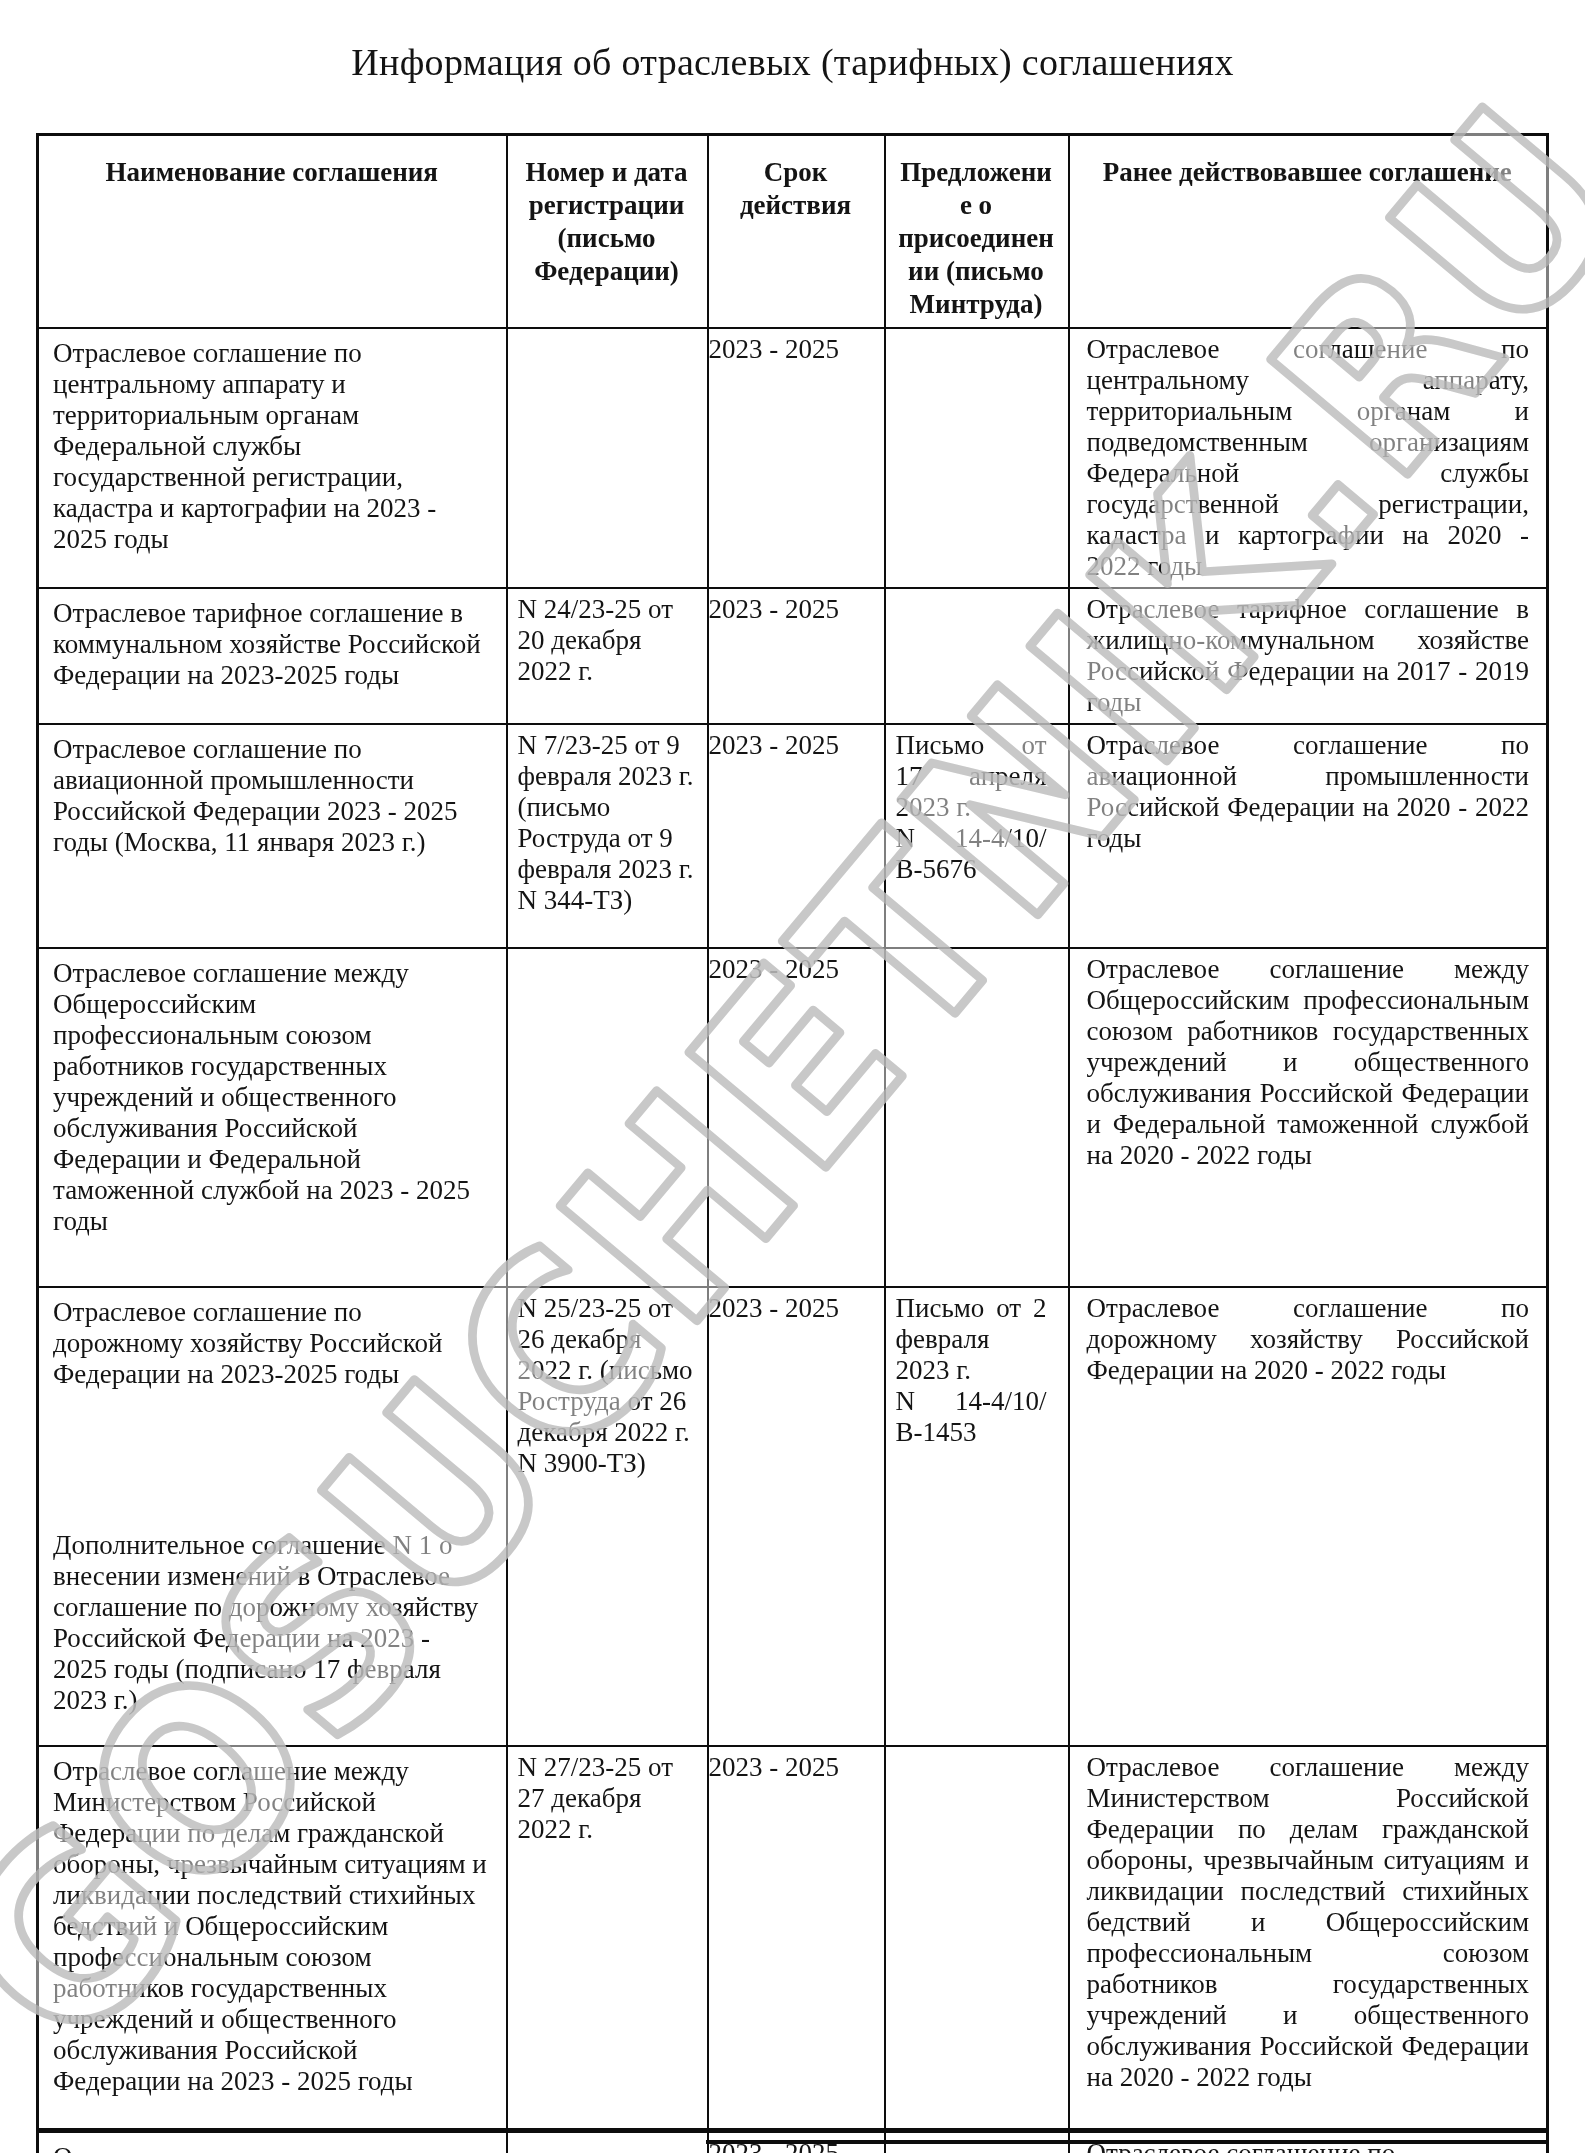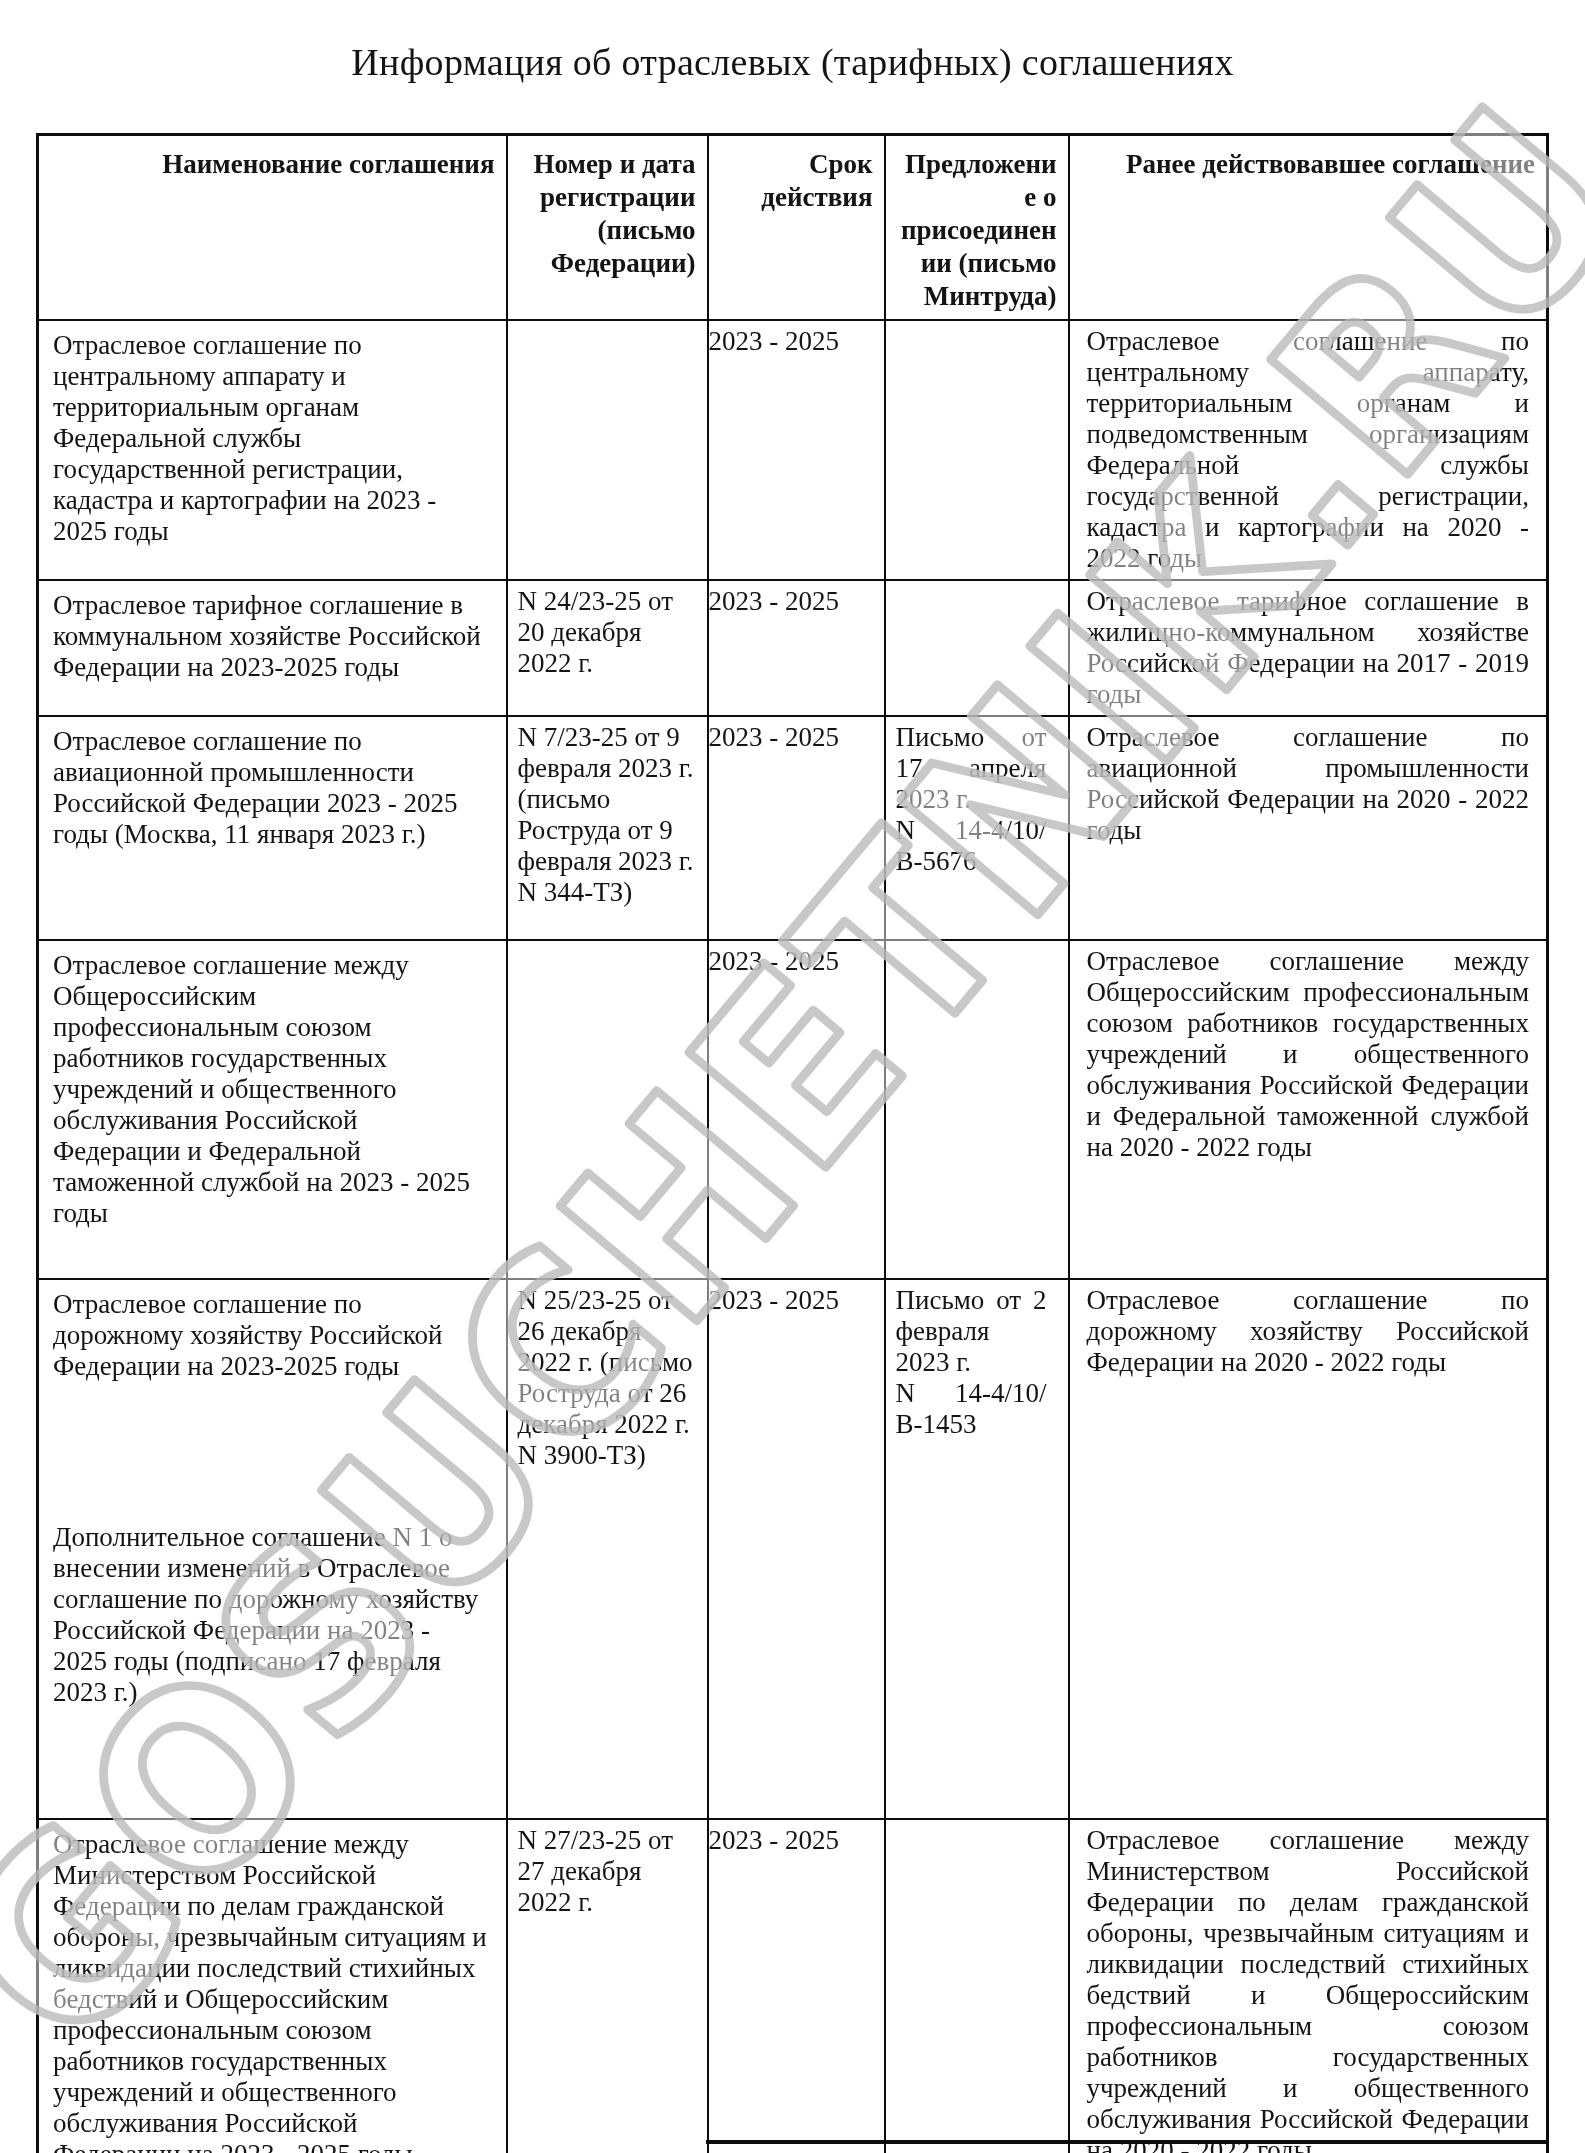--- a/index.html
+++ b/index.html
@@ -34,23 +34,23 @@
   .agreements th, .agreements td {
     border: 2px solid #0d0d0d;
     vertical-align: top;
     font-size: 27px;
     line-height: 31px;
     padding: 5px 11px 5px 10px;
     overflow: hidden;
   }
   .agreements thead th {
     font-weight: bold;
-    text-align: right;
+    text-align: center;
     line-height: 33px;
-    padding-top: 12px;
+    padding-top: 20px;
     height: 166px; 
     overflow-wrap: break-word;
     word-break: break-word;
   }
   td.name-cell { text-align: left; padding-right: 14px; }
   td.reg-cell { white-space: pre-line; }
   td.term-cell { padding-left: 0; }
   td.proposal-cell { text-align: justify; white-space: pre-line; padding-right: 21px; }
   td.previous-cell { text-align: justify; padding: 5px 17px; }
   .para { margin: 4px; }
@@ -139,21 +139,21 @@
       </tr>
       <tr style="height: 339px;">
         <td class="name-cell">
           <div class="para">Отраслевое соглашение между Общероссийским профессиональным союзом работников государственных учреждений и общественного обслуживания Российской Федерации и Федеральной таможенной службой на 2023 - 2025 годы</div>
         </td>
         <td class="reg-cell"></td>
         <td class="term-cell">2023 - 2025</td>
         <td class="proposal-cell"></td>
         <td class="previous-cell">Отраслевое соглашение между Общероссийским профессиональным союзом работников государственных учреждений и общественного обслуживания Российской Федерации и Федеральной таможенной службой на 2020 - 2022 годы</td>
       </tr>
-      <tr style="height: 540px;">
+      <tr style="height: 459px;">
         <td class="name-cell">
           <div class="para">Отраслевое соглашение по дорожному хозяйству Российской Федерации на 2023-2025 годы</div>
           <div class="para para-gap">Дополнительное соглашение N 1 о внесении изменений в Отраслевое соглашение по дорожному хозяйству Российской Федерации на 2023 - 2025 годы (подписано 17 февраля 2023 г.)</div>
         </td>
         <td class="reg-cell">N 25/23-25 от 26 декабря 2022 г. (письмо Роструда от 26 декабря 2022 г.
 N 3900-ТЗ)</td>
         <td class="term-cell">2023 - 2025</td>
         <td class="proposal-cell">Письмо от 2 февраля 2023 г.
 N 14-4/10/В-1453</td>
         <td class="previous-cell">Отраслевое соглашение по дорожному хозяйству Российской Федерации на 2020 - 2022 годы</td>

